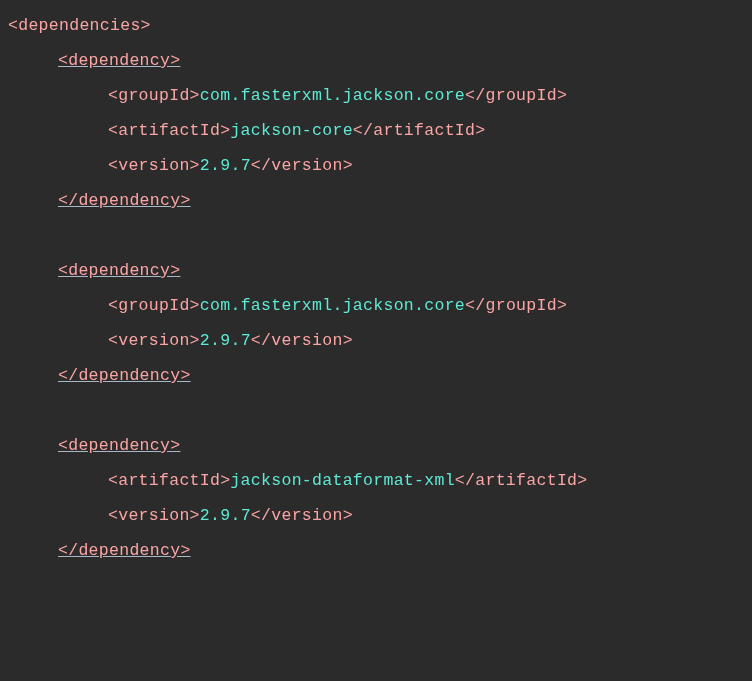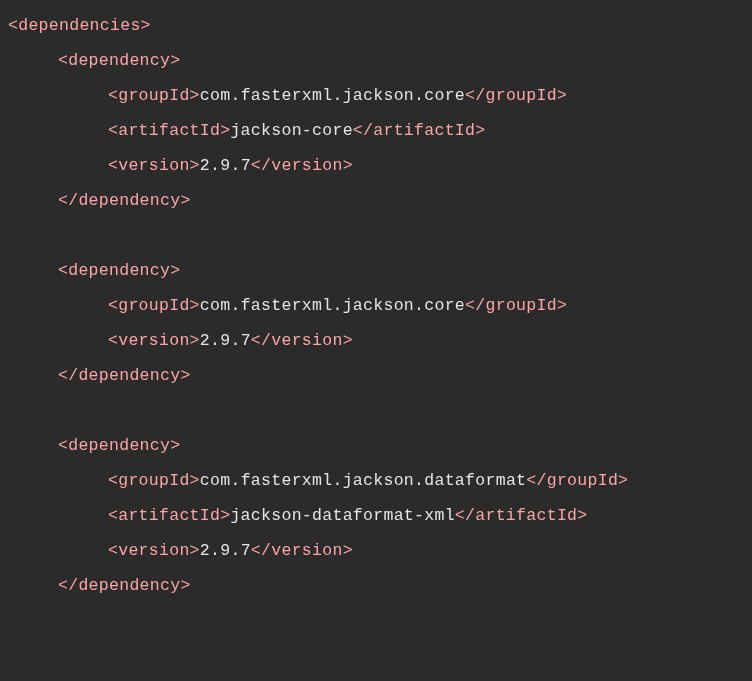--- a/index.html
+++ b/index.html
@@ -16,26 +16,26 @@
       padding: 8px 8px;
       width: 752px;
       height: 681px;
       overflow: hidden;
       letter-spacing: 0.3px;
     }
     .tag-bracket {
       color: #fca5a5;
     }
     .text-content {
-      color: #e5e5e5;
+      color: #5eead4;
     }
     .line {
       white-space: pre;
     }
-    .indent-1 { padding-left: 50px; }
+    .indent-1 { padding-left: 50px; text-decoration: underline; }
     .indent-2 { padding-left: 100px; }
     .blank-line { height: 35px; }
   </style>
 </head>
 <body>
 
 <div>
   <div class="line"><span class="tag-bracket">&lt;dependencies&gt;</span></div>
 
   <div class="line indent-1"><span class="tag-bracket">&lt;dependency&gt;</span></div>
@@ -47,18 +47,17 @@
   <div class="blank-line"></div>
 
   <div class="line indent-1"><span class="tag-bracket">&lt;dependency&gt;</span></div>
   <div class="line indent-2"><span class="tag-bracket">&lt;groupId&gt;</span><span class="text-content">com.fasterxml.jackson.core</span><span class="tag-bracket">&lt;/groupId&gt;</span></div>
   <div class="line indent-2"><span class="tag-bracket">&lt;version&gt;</span><span class="text-content">2.9.7</span><span class="tag-bracket">&lt;/version&gt;</span></div>
   <div class="line indent-1"><span class="tag-bracket">&lt;/dependency&gt;</span></div>
 
   <div class="blank-line"></div>
 
   <div class="line indent-1"><span class="tag-bracket">&lt;dependency&gt;</span></div>
-  <div class="line indent-2"><span class="tag-bracket">&lt;groupId&gt;</span><span class="text-content">com.fasterxml.jackson.dataformat</span><span class="tag-bracket">&lt;/groupId&gt;</span></div>
   <div class="line indent-2"><span class="tag-bracket">&lt;artifactId&gt;</span><span class="text-content">jackson-dataformat-xml</span><span class="tag-bracket">&lt;/artifactId&gt;</span></div>
   <div class="line indent-2"><span class="tag-bracket">&lt;version&gt;</span><span class="text-content">2.9.7</span><span class="tag-bracket">&lt;/version&gt;</span></div>
   <div class="line indent-1"><span class="tag-bracket">&lt;/dependency&gt;</span></div>
 
 </div>
 
 </body></html>

